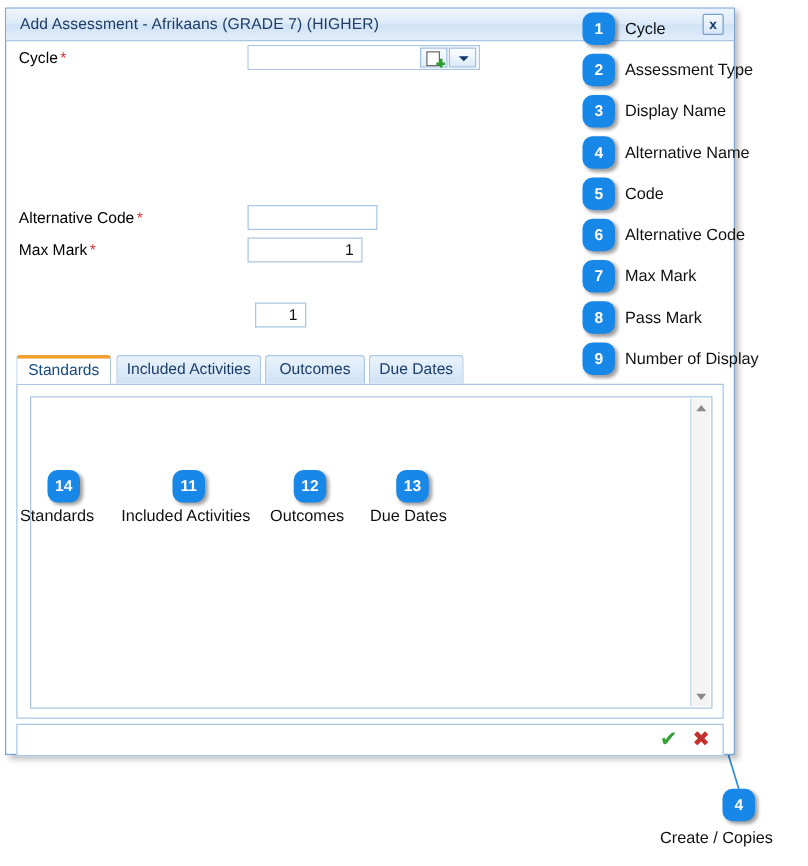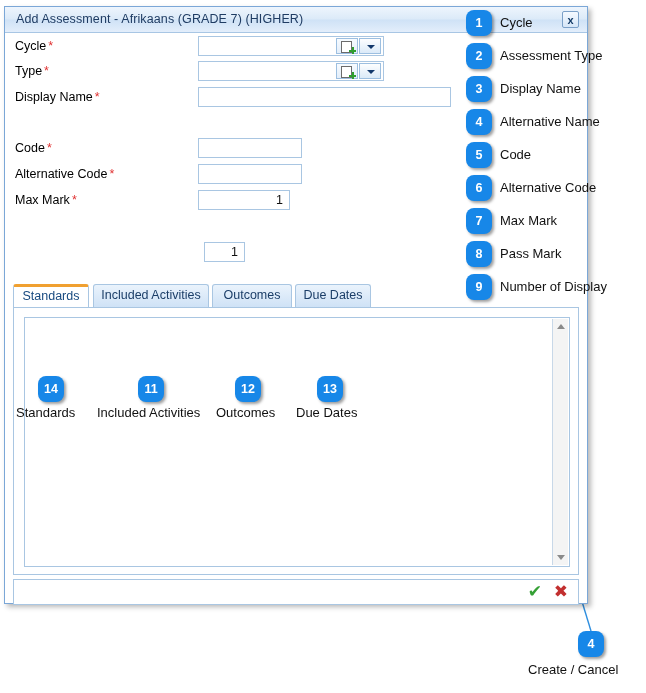--- a/index.html
+++ b/index.html
@@ -157,44 +157,23 @@
         <div class="cbtn newdoc">
             <span class="pagegly"></span>
             <span class="plusgly"></span>
           </div>
         <div class="cbtn drop">
             <span class="caret"></span>
           </div>
       </div>
     </div>
 
-    <div class="row" style="top:25px">
-      <span class="lbl"><span>Type</span><span class="req">*</span></span>
-      <div class="combo" style="left:193px;width:186px">
-        <div class="field"></div>
-        <div class="cbtn newdoc">
-            <span class="pagegly"></span>
-            <span class="plusgly"></span>
-          </div>
-        <div class="cbtn drop">
-            <span class="caret"></span>
-          </div>
-      </div>
-    </div>
-
-    <div class="row" style="top:51px">
-      <span class="lbl"><span>Display Name</span><span class="req">*</span></span>
-      <input class="inp" style="left: 193px; width: 253px;" value="">
-    </div>
-
-
-    <div class="row" style="top:102px">
-      <span class="lbl"><span>Code</span><span class="req">*</span></span>
-      <input class="inp" style="left: 193px; width: 104px;" value="">
-    </div>
+
+
+
 
     <div class="row" style="top:128px">
       <span class="lbl"><span>Alternative Code</span><span class="req">*</span></span>
       <input class="inp" style="left: 193px; width: 104px;" value="">
     </div>
 
     <div class="row" style="top:154px">
       <span class="lbl"><span>Max Mark</span><span class="req">*</span></span>
       <input class="inp num" style="left: 193px; width: 92px;" value="1">
     </div>
@@ -261,13 +240,13 @@
 <div class="badge" style="left:138px;top:376px">11</div>
 <div class="ctext" style="left:97px;top:405px">Included Activities</div>
 
 <div class="badge" style="left:235px;top:376px">12</div>
 <div class="ctext" style="left:216px;top:405px">Outcomes</div>
 
 <div class="badge" style="left:317px;top:376px">13</div>
 <div class="ctext" style="left:296px;top:405px">Due Dates</div>
 
 <div class="badge" style="left:578px;top:631px">4</div>
-<div class="ctext" style="left:528px;top:662px">Create / Cancel</div>
+<div class="ctext" style="left:528px;top:662px">Create / Copies</div>
 
 </body></html>

